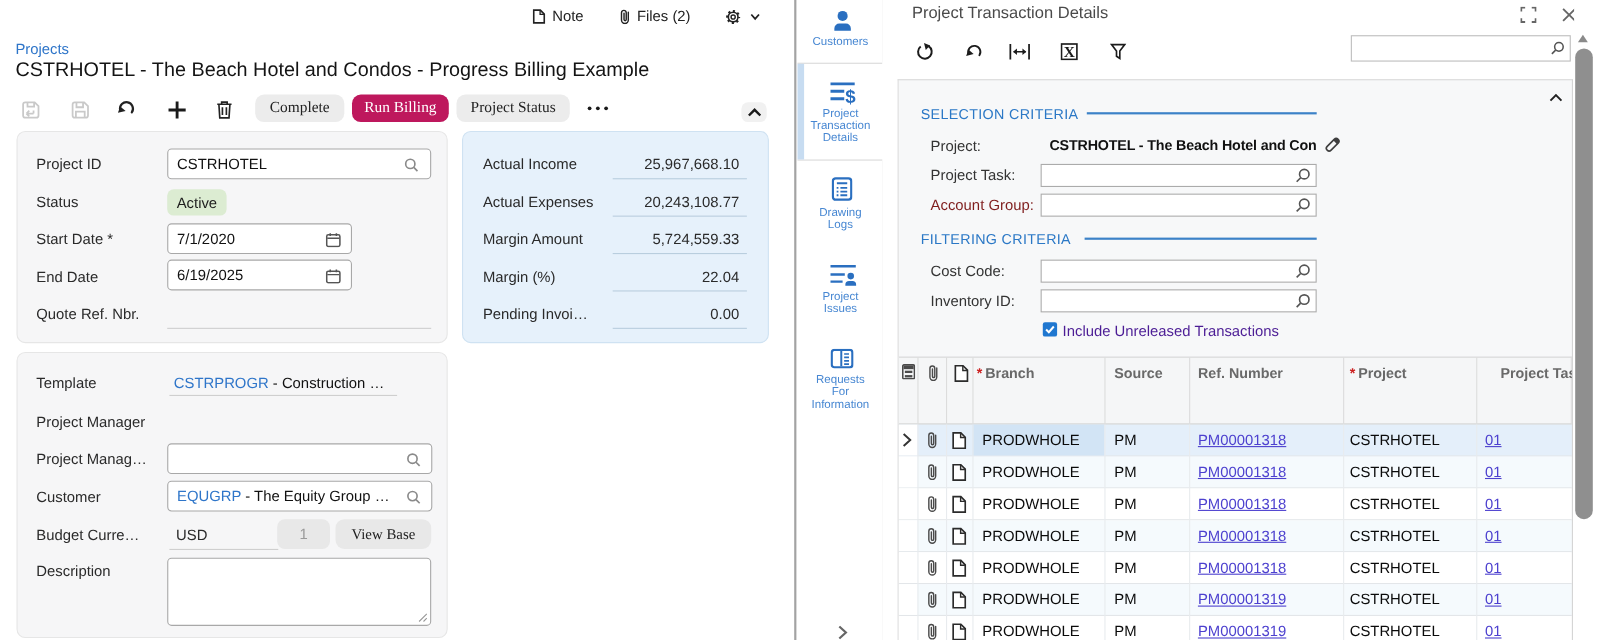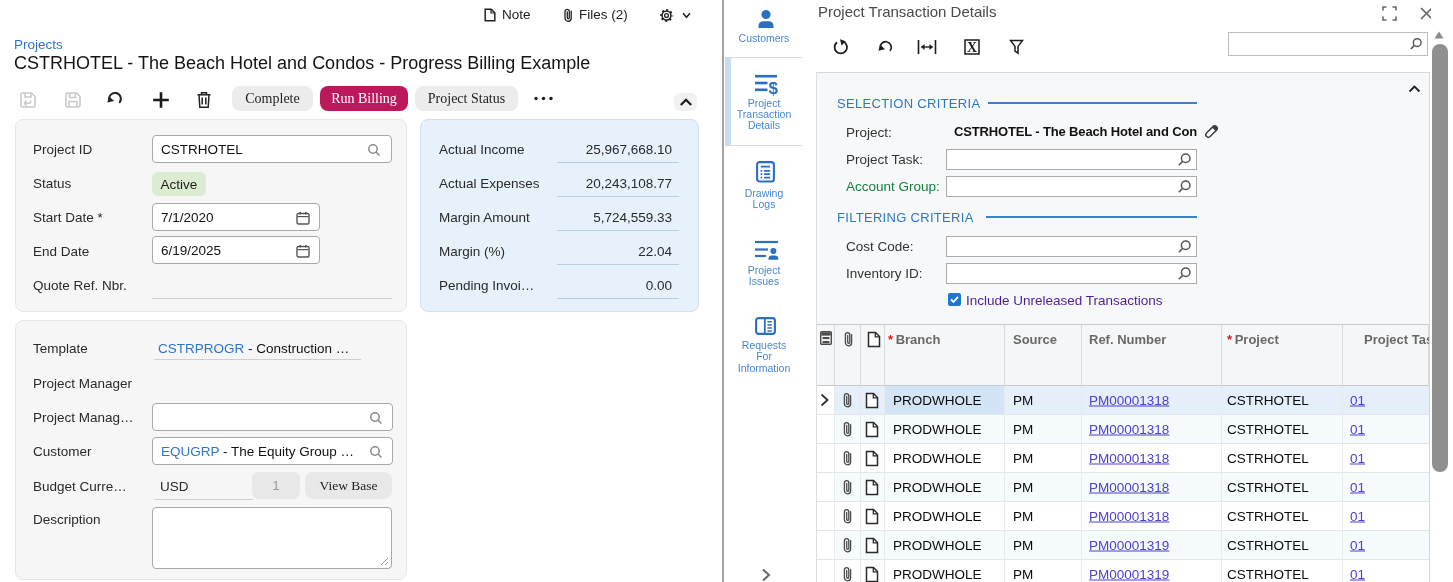--- a/index.html
+++ b/index.html
@@ -241,21 +241,21 @@
     </g>
   </svg>
   <div class="abs" style="left:0;top:340px;width:80px;text-align:center;color:#4787d2;line-height:11.4px;">Requests<br>For<br>Information</div>
 
   <svg class="abs" style="left:37px;top:568px;" width="10" height="14" viewBox="0 0 10 14">
     <path d="M2 1.5 L8 7 L2 12.5" fill="none" stroke="#666" stroke-width="2"></path>
   </svg>
 </div>
 
 <div id="rpanel" class="abs" style="left:802px;top:0;width:651px;height:582px;background:#fff;">
-  <div class="abs" style="left:16px;top:3px;font-size:15px;color:#4a4a4a;">Project Transaction Details</div>
+  <div class="abs" style="left:27px;top:3px;font-size:15px;color:#4a4a4a;">Project Transaction Details</div>
 
   <svg class="abs" style="left:580px;top:6px;" width="15" height="15" viewBox="0 0 15 15">
     <g stroke="#666" stroke-width="1.6" fill="none">
       <path d="M1 4.5 V1 H4.5 M10.5 1 H14 V4.5 M14 10.5 V14 H10.5 M4.5 14 H1 V10.5"></path>
     </g>
   </svg>
   <svg class="abs" style="left:617px;top:6px;" width="15" height="15" viewBox="0 0 15 15">
     <path d="M2 2 L13 13 M13 2 L2 13" stroke="#666" stroke-width="1.7"></path>
   </svg>
 
@@ -308,21 +308,21 @@
   <div class="abs" style="left:44px;top:152px;font-size:13.5px;color:#333;">Project Task:</div>
   <div class="abs pbox" style="left:144px;top:149px;width:251px;height:21px;">
       <svg width="15" height="15" viewBox="0 0 15 15">
         <g transform="scale(-1,1) translate(-15,0)">
           <circle cx="6.3" cy="6.3" r="4.3" fill="none" stroke="#555" stroke-width="1.5"></circle>
           <path d="M9.6 9.6 L13.2 13.2" stroke="#555" stroke-width="1.5"></path>
         </g>
       </svg>
     </div>
 
-  <div class="abs" style="left:44px;top:179px;font-size:13.5px;color:#15803d;">Account Group:</div>
+  <div class="abs" style="left:44px;top:179px;font-size:13.5px;color:#7f1d1d;">Account Group:</div>
   <div class="abs pbox" style="left:144px;top:176px;width:251px;height:21px;">
       <svg width="15" height="15" viewBox="0 0 15 15">
         <g transform="scale(-1,1) translate(-15,0)">
           <circle cx="6.3" cy="6.3" r="4.3" fill="none" stroke="#555" stroke-width="1.5"></circle>
           <path d="M9.6 9.6 L13.2 13.2" stroke="#555" stroke-width="1.5"></path>
         </g>
       </svg>
     </div>
 
   <div class="abs" style="left:35px;top:210px;font-size:13px;color:#2b78c6;letter-spacing:0.3px;">FILTERING CRITERIA</div>

